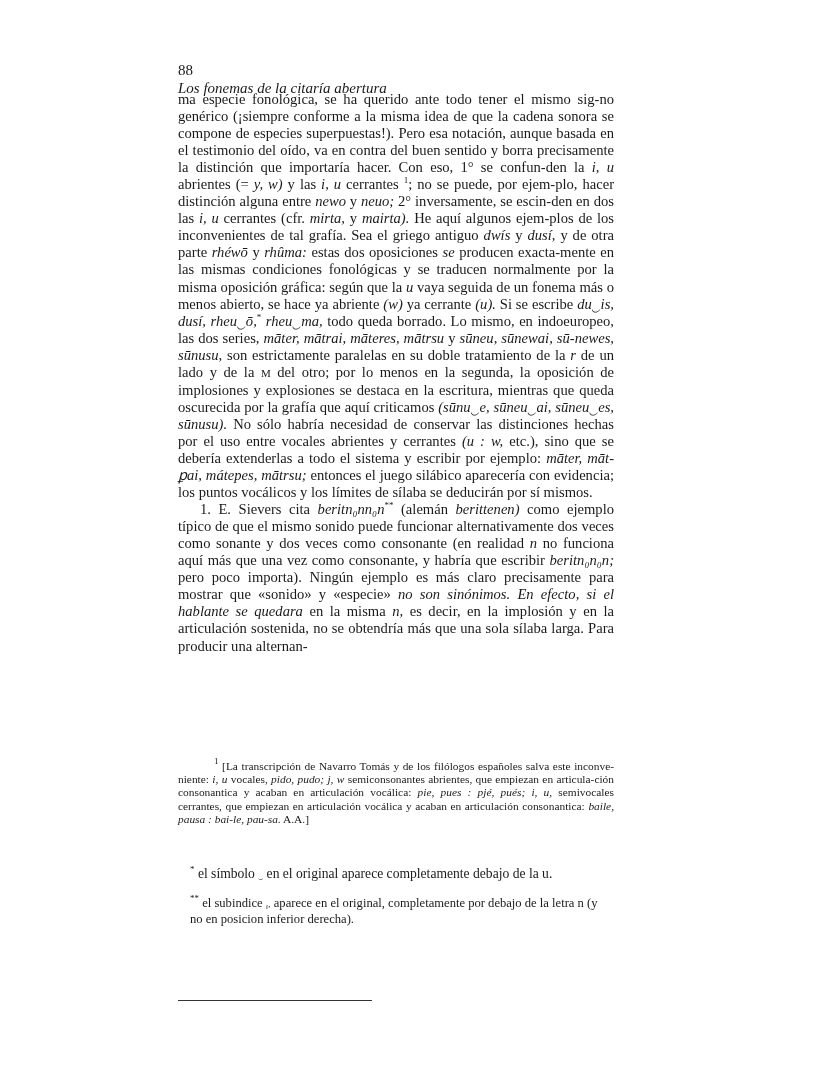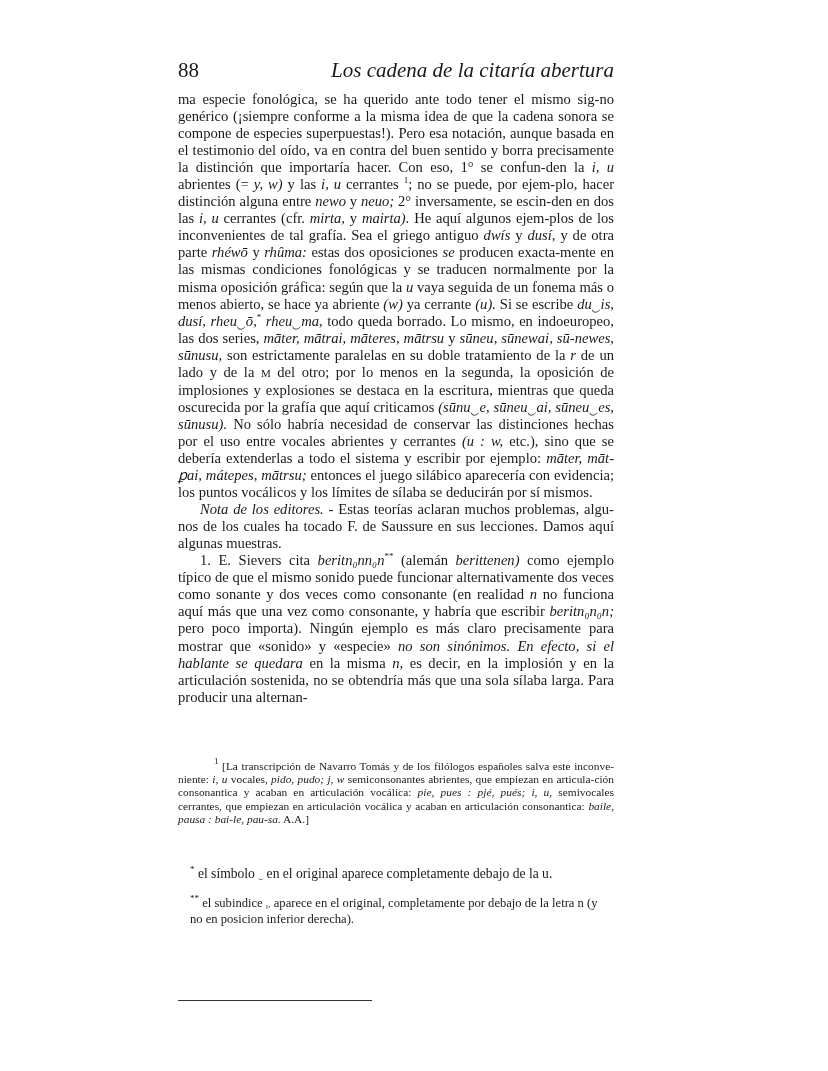--- a/index.html
+++ b/index.html
@@ -19,24 +19,25 @@
       position: absolute;
       left: 178px;
       top: 0;
       width: 436px;
     }
     .running-head {
       position: absolute;
       top: 61px;
       left: 0;
       width: 436px;
-      font-size: 21px;
+      font-size: 15px;
       line-height: 18px;
       display: flex;
       justify-content: space-between;
+      flex-direction: column;
     }
     .running-head .title { font-style: italic; }
     .body-text {
       position: absolute;
       top: 91px;
       left: 0;
       width: 436px;
       font-size: 14.6px;
       line-height: 17.05px;
       text-align: justify;
@@ -78,27 +79,26 @@
     .smallcaps { font-size: 11px; }
     .tiny { font-size: 8px; }
   </style>
 </head>
 <body>
 
 <div class="page">
 
   <div class="running-head">
     <span>88</span>
-    <span class="title">Los cadena de la citaría abertura</span>
+    <span class="title">Los fonemas de la citaría abertura</span>
   </div>
 
   <div class="body-text">
     <p><span>ma especie fonológica, se ha querido ante todo tener el mismo sig-no genérico (¡siempre conforme a la misma idea de que la cadena sonora se compone de especies superpuestas!). Pero esa notación, aunque basada en el testimonio del oído, va en contra del buen sentido y borra precisamente la distinción que importaría hacer. Con eso, 1° se confun-den la </span><i>i, u</i><span> abrientes (= </span><i>y, w)</i><span> y las </span><i>i, u</i><span> cerrantes </span><sup class="fn">1</sup><span>; no se puede, por ejem-plo, hacer distinción alguna entre </span><i>newo</i><span> y </span><i>neuo;</i><span> 2° inversamente, se escin-den en dos las </span><i>i, u</i><span> cerrantes (cfr. </span><i>mirta,</i><span> y </span><i>mairta).</i><span> He aquí algunos ejem-plos de los inconvenientes de tal grafía. Sea el griego antiguo </span><i>dwís</i><span> y </span><i>dusí,</i><span> y de otra parte </span><i>rhéwō</i><span> y </span><i>rhûma:</i><span> estas dos oposiciones </span><i>se</i><span> producen exacta-mente en las mismas condiciones fonológicas y se traducen normalmente por la misma oposición gráfica: según que la </span><i>u</i><span> vaya seguida de un fonema más o menos abierto, se hace ya abriente </span><i>(w)</i><span> ya cerrante </span><i>(u).</i><span> Si se escribe </span><i>du‿is, dusí, rheu‿ō,</i><sup class="fn">*</sup> <i>rheu‿ma,</i><span> todo queda borrado. Lo mismo, en indoeuropeo, las dos series, </span><i>māter, mātrai, māteres, mātrsu</i><span> y </span><i>sūneu, sūnewai, sū-newes, sūnusu,</i><span> son estrictamente paralelas en su doble tratamiento de la </span><i>r</i><span> de un lado y de la </span><span class="smallcaps">M</span><span> del otro; por lo menos en la segunda, la oposición de implosiones y explosiones se destaca en la escritura, mientras que queda oscurecida por la grafía que aquí criticamos </span><i>(sūnu‿e, sūneu‿ai, sūneu‿es, sūnusu).</i><span> No sólo habría necesidad de conservar las distinciones hechas por el uso entre vocales abrientes y cerrantes </span><i>(u : w,</i><span> etc.), sino que se debería extenderlas a todo el sistema y escribir por ejemplo: </span><i>māter, māt-ꝑai, mátepes, mātrsu;</i><span> entonces el juego silábico aparecería con evidencia; los puntos vocálicos y los límites de sílaba se deducirán por sí mismos.</span></p>
 
-    <p class="indent"><i>Nota de los editores.</i><span> - Estas teorías aclaran muchos problemas, algu-nos de los cuales ha tocado F. de Saussure en sus lecciones. Damos aquí algunas muestras.</span></p>
 
     <p class="indent2"><span>1. E. Sievers cita </span><i>beritn₀nn₀n</i><sup class="fn">**</sup><span> (alemán </span><i>berittenen)</i><span> como ejemplo típico de que el mismo sonido puede funcionar alternativamente dos veces como sonante y dos veces como consonante (en realidad </span><i>n</i><span> no funciona aquí más que una vez como consonante, y habría que escribir </span><i>beritn₀n₀n;</i><span> pero poco importa). Ningún ejemplo es más claro precisamente para mostrar que «sonido» y «especie» </span><i>no son sinónimos. En efecto, si el hablante se quedara</i><span> en la misma </span><i>n,</i><span> es decir, en la implosión y en la articulación sostenida, no se obtendría más que una sola sílaba larga. Para producir una alternan-</span></p>
   </div>
 
   <div class="footnote"><sup class="fn">1</sup><span> [La transcripción de Navarro Tomás y de los filólogos españoles salva este inconve-niente: </span><i>i, u</i><span> vocales, </span><i>pido, pudo; j, w</i><span> semiconsonantes abrientes, que empiezan en articula-ción consonantica y acaban en articulación vocálica: </span><i>pie, pues : pjé, pués; i, u,</i><span> semivocales cerrantes, que empiezan en articulación vocálica y acaban en articulación consonantica: </span><i>baile, pausa : bai-le, pau-sa.</i><span> A.A.]</span></div>
 
   <div class="translator-notes">
     <p><sup class="fn">*</sup><span> el símbolo </span><span class="tiny">‿</span><span> en el original aparece completamente debajo de la u.</span></p>
     <p class="n2"><sup class="fn">**</sup><span> el subindice </span><span class="tiny">₀,</span><span> aparece en el original, completamente por debajo de la letra n (y no en posicion inferior derecha).</span></p>
   </div>

